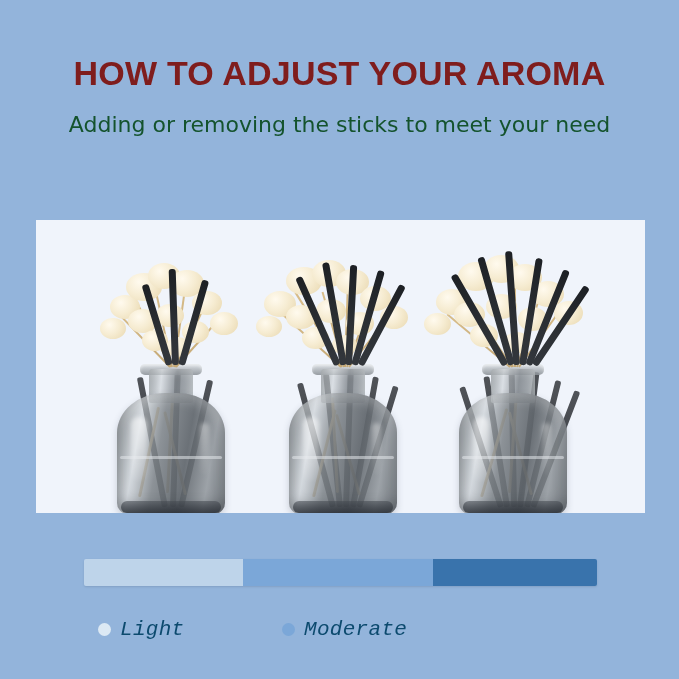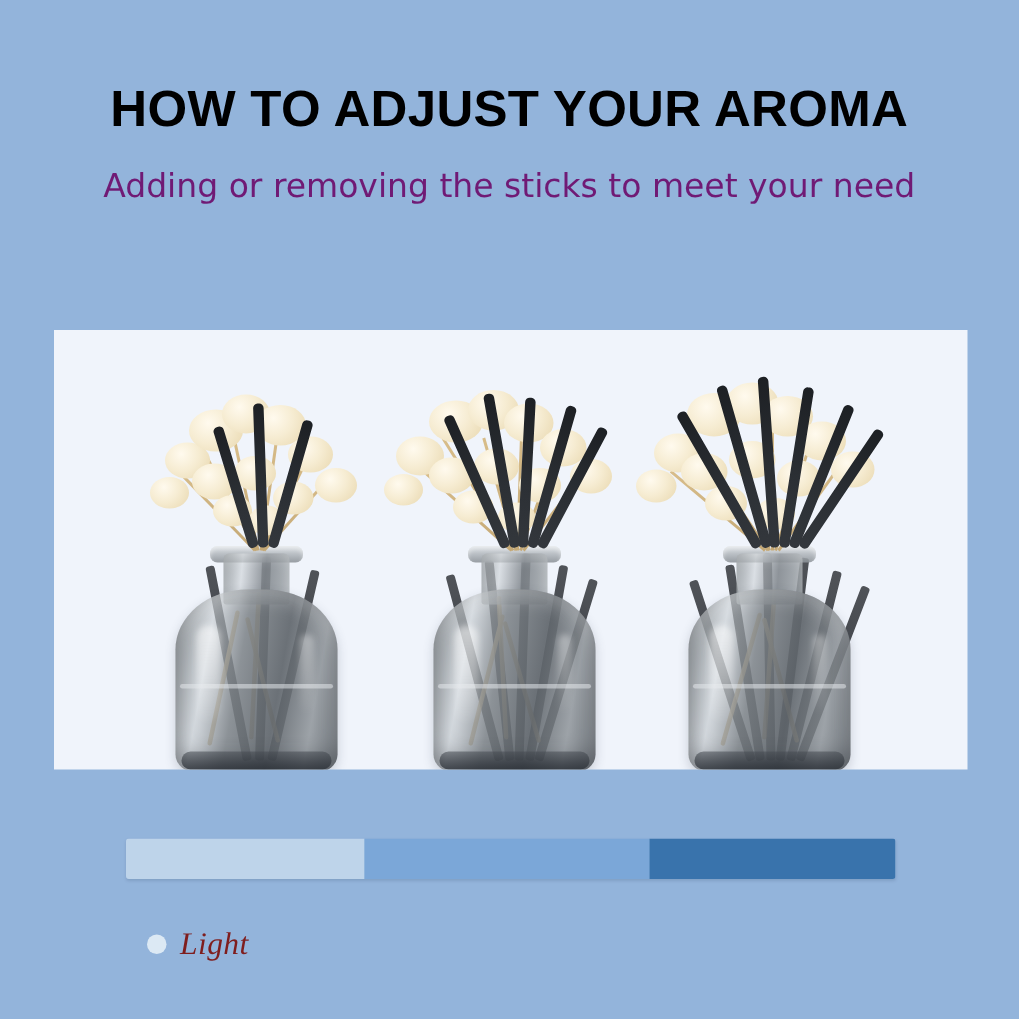--- a/index.html
+++ b/index.html
@@ -250,35 +250,35 @@
     height: 34px;
     white-space: nowrap;
   }
   .legend-dot {
     width: 13px;
     height: 13px;
     border-radius: 50%;
     flex: 0 0 auto;
   }
   .legend-label {
-    font-family: Liberation Serif, serif;
+    font-family: Liberation Mono, monospace;
     font-style: italic;
     font-size: 21px;
-    color: #7f1d1d;
+    color: #0c4a6e;
     letter-spacing: 0.3px;
   }
 </style>
 </head>
 <body>
 
 <div id="poster" style="background: rgb(147, 180, 219);">
 
-  <div id="title" style="color: #000000;">HOW TO ADJUST YOUR AROMA</div>
-
-  <div id="subtitle" style="color: #701a75;">Adding or removing the sticks to meet your need</div>
+  <div id="title" style="color: #7f1d1d;">HOW TO ADJUST YOUR AROMA</div>
+
+  <div id="subtitle" style="color: #14532d;">Adding or removing the sticks to meet your need</div>
 
   <div id="photo-panel" style="background: rgb(240, 244, 251);">
     <div id="photo-inner">
 
       <div class="diffuser" style="left:30px;">
         <div class="stage">
 
           <div class="stem-in" style="left:72px;bottom:18px;height:92px;transform:rotate(12deg);"></div>
           <div class="stem-in" style="left:118px;bottom:20px;height:86px;transform:rotate(-14deg);"></div>
           <div class="stem-in" style="left:100px;bottom:22px;height:98px;transform:rotate(3deg);"></div>
@@ -434,15 +434,19 @@
     <div class="bar-seg" style="background: rgb(190, 212, 234); width: 31%;"></div>
     <div class="bar-seg" style="background: rgb(123, 167, 216); width: 37%;"></div>
     <div class="bar-seg" style="background: rgb(57, 115, 172); width: 32%;"></div>
   </div>
 
   <div id="legend">
     <div class="legend-item" style="left: 14px;">
       <span class="legend-dot" style="background: rgb(220, 233, 244);"></span>
       <span class="legend-label">Light</span>
     </div>
+    <div class="legend-item" style="left: 198px;">
+      <span class="legend-dot" style="background: rgb(123, 167, 216);"></span>
+      <span class="legend-label">Moderate</span>
+    </div>
   </div>
 
 </div>
 
 </body></html>

